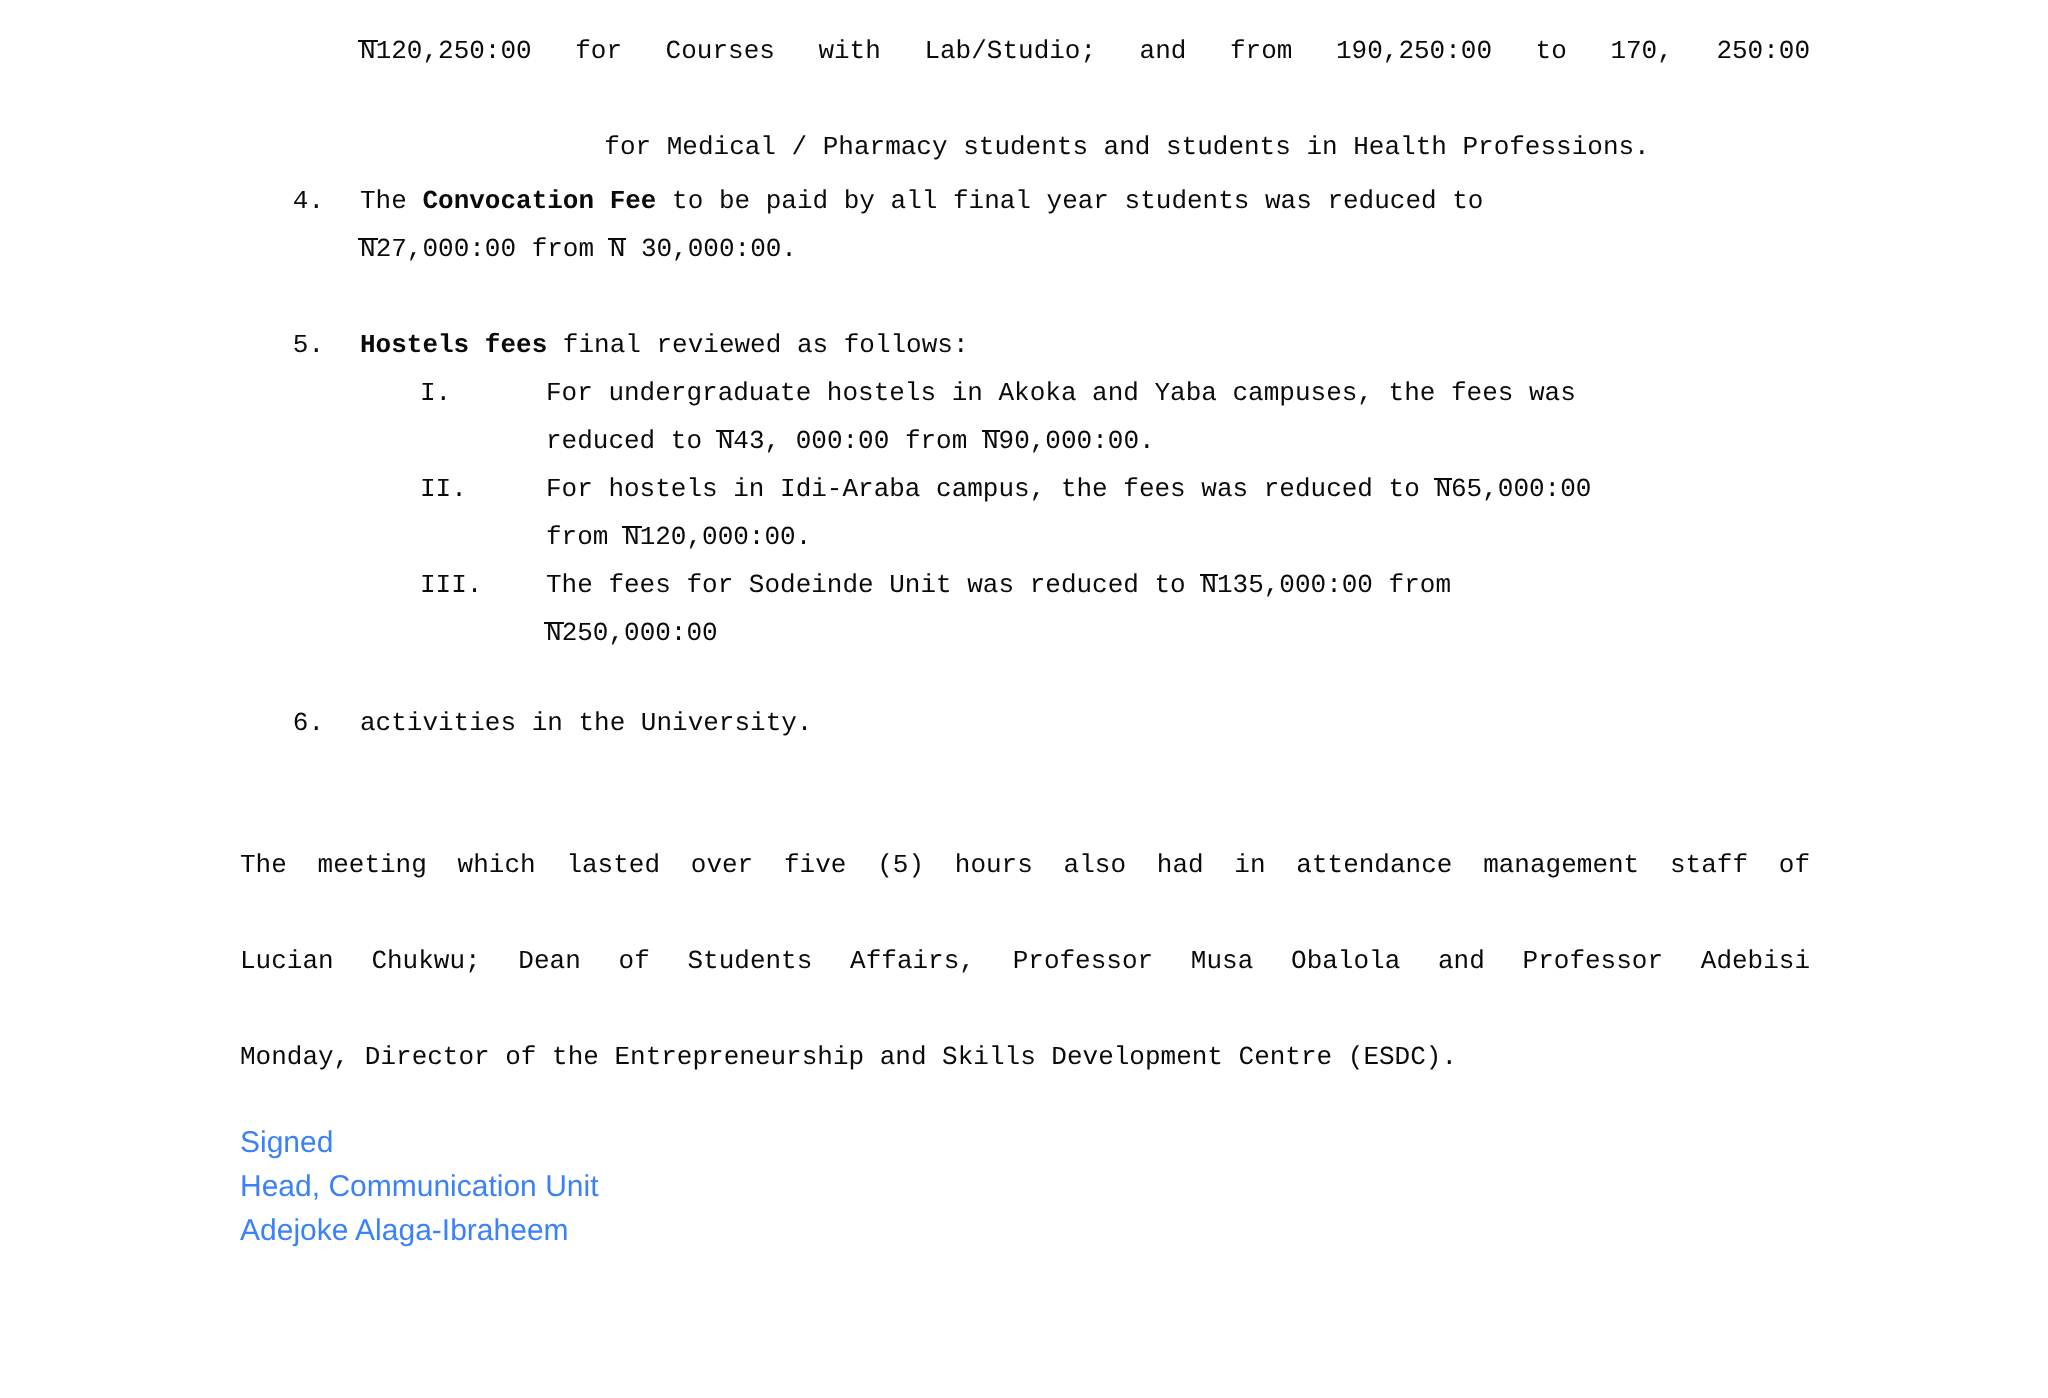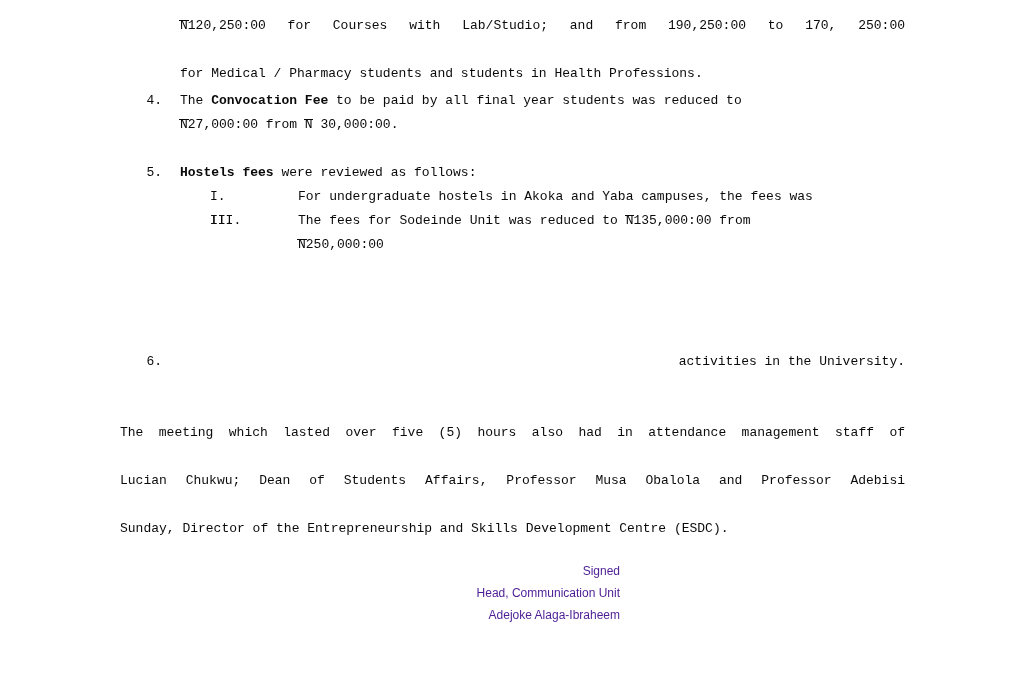--- a/index.html
+++ b/index.html
@@ -36,21 +36,22 @@
   
   .continuation {
     position: absolute;
     left: 180px;
     top: 14px;
     width: 725px;
     text-align: justify;
     text-justify: inter-word;
   }
   .continuation .lastline {
-    text-align: left;
+    text-align: center;
+    margin-left: 42px;
   }
 
   
   .num-item {
     position: absolute;
     left: 140px;
     width: 765px;
   }
   .num-item .marker {
     position: absolute;
@@ -61,21 +62,21 @@
   }
   .num-item .content {
     margin-left: 40px;
     width: 725px;
   }
   .num-item .content.justified {
     text-align: justify;
     text-justify: inter-word;
   }
   .num-item .content.justified .lastline {
-    text-align: right;
+    text-align: left;
   }
 
   b, .bold { font-weight: bold; }
 
   
   .roman-list {
     position: absolute;
     left: 210px;
     width: 700px;
   }
@@ -85,21 +86,21 @@
     margin: 0;
   }
   .roman-item .rmarker {
     position: absolute;
     left: 0;
     top: 0;
     width: 30px;
     text-align: left;
   }
   .roman-item .rcontent {
-    margin-left: 88px;
+    margin-left: 63px;
     width: 600px;
   }
 
   
   .closing {
     position: absolute;
     left: 120px;
     top: 421px;
     width: 785px;
     text-align: justify;
@@ -107,24 +108,23 @@
   }
   .closing .lastline { text-align: left; }
 
   
   .signature {
     position: absolute;
     left: 120px;
     top: 561px;
     width: 500px;
     font-family: "Liberation Sans", "DejaVu Sans", sans-serif;
-    font-size: 12px;
+    font-size: 15px;
     line-height: 21.8px;
-    color: #4c1d95;
-    text-align: right;
+    color: #3b82f6;
   }
   .signature .sigline {
     white-space: nowrap;
   }
 
   
   .naira {
     position: relative;
     display: inline-block;
     font-family: inherit;
@@ -154,35 +154,40 @@
     <span class="marker">4.</span>
     <div class="content">
       <div><span>The </span><b>Convocation Fee</b><span> to be paid by all final year students was reduced to</span></div>
       <div><span class="naira">N</span><span>27,000:00 from </span><span class="naira">N</span><span> 30,000:00.</span></div>
     </div>
   </div>
 
   <div class="num-item body-text" style="top:161px;">
     <span class="marker">5.</span>
     <div class="content">
-      <div><b>Hostels fees</b><span> were reviewed as follows:</span></div>
+      <div><b>Hostels fees</b><span> final reviewed as follows:</span></div>
     </div>
   </div>
 
   <div class="roman-list body-text" style="top:185px;">
 
     <div class="roman-item">
       <span class="rmarker">I.</span>
       <div class="rcontent">
         <div>For undergraduate hostels in Akoka and Yaba campuses, the fees was</div>
+        <div><span>reduced to </span><span class="naira">N</span><span>43, 000:00 from </span><span class="naira">N</span><span>90,000:00.</span></div>
       </div>
     </div>
 
     <div class="roman-item">
       <span class="rmarker">II.</span>
+      <div class="rcontent">
+        <div><span>For hostels in Idi-Araba campus, the fees was reduced to </span><span class="naira">N</span><span>65,000:00</span></div>
+        <div><span>from </span><span class="naira">N</span><span>120,000:00.</span></div>
+      </div>
     </div>
 
     <div class="roman-item">
       <span class="rmarker">III.</span>
       <div class="rcontent">
         <div><span>The fees for Sodeinde Unit was reduced to </span><span class="naira">N</span><span>135,000:00</span><span> from</span></div>
         <div><span class="naira">N</span><span>250,000:00</span></div>
       </div>
     </div>
 
@@ -191,21 +196,21 @@
   <div class="num-item body-text" style="top:350px;">
     <span class="marker">6.</span>
     <div class="content justified">
       <div class="lastline">activities in the University.</div>
     </div>
   </div>
 
   <div class="closing body-text">
     <div style="text-align: justify;">The meeting which lasted over five (5) hours also had in attendance management staff of<span style="display: inline-block; width: 100%; height: 0px;"></span></div>
     <div style="text-align: justify;">Lucian Chukwu; Dean of Students Affairs, Professor Musa Obalola and Professor Adebisi<span style="display: inline-block; width: 100%; height: 0px;"></span></div>
-    <div class="lastline">Sunday, Director of the Entrepreneurship and Skills Development Centre (ESDC).</div>
+    <div class="lastline">Monday, Director of the Entrepreneurship and Skills Development Centre (ESDC).</div>
   </div>
 
   <div class="signature">
     <div class="sigline">Signed</div>
     <div class="sigline">Head, Communication Unit</div>
     <div class="sigline">Adejoke Alaga-Ibraheem</div>
   </div>
 
 </div>
 

